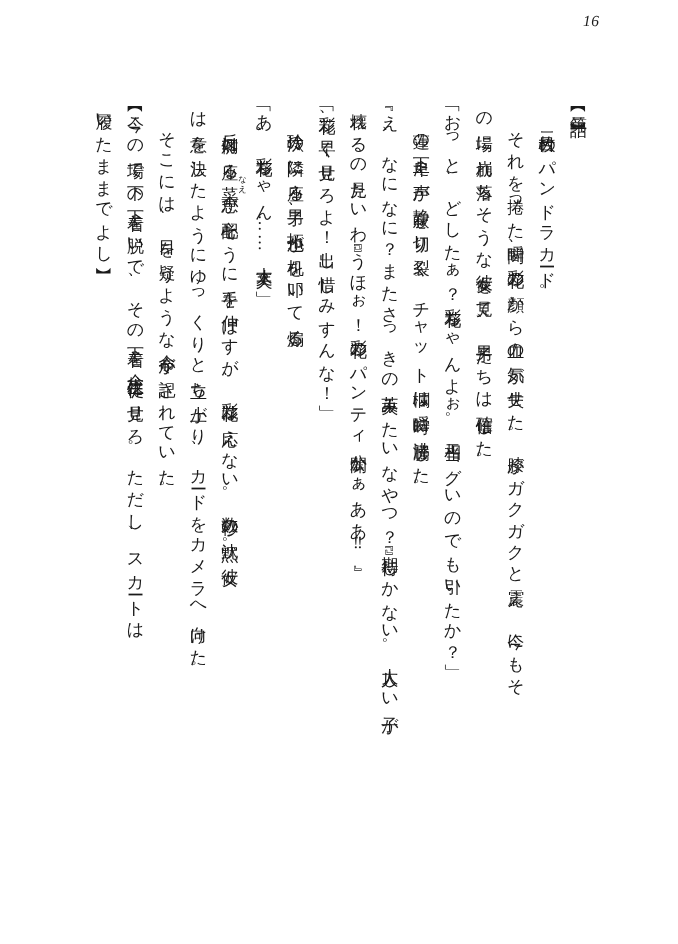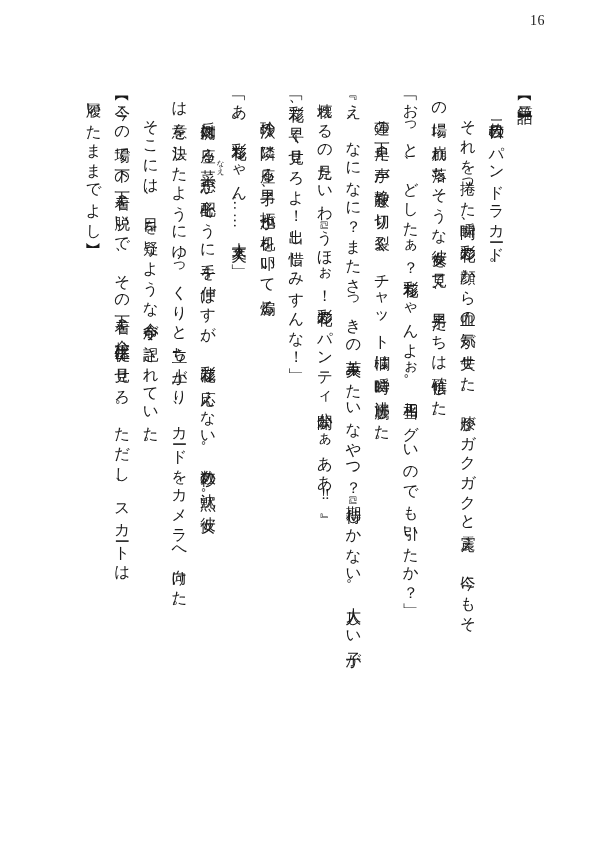--- a/index.html
+++ b/index.html
@@ -19,20 +19,21 @@
     inset: 0;
     background: #ffffff;
   }
   .page-number {
     position: absolute;
     top: 13px;
     right: 71px;
     font-size: 14px;
     color: #1a1a1a;
     letter-spacing: 0.5px;
+    font-style: italic;
   }
   .text-block {
     position: absolute;
     top: 91px;
     right: 77px;
     height: 678px;
     writing-mode: vertical-rl;
     -webkit-writing-mode: vertical-rl;
     text-orientation: mixed;
     color: #1a1a1a;

